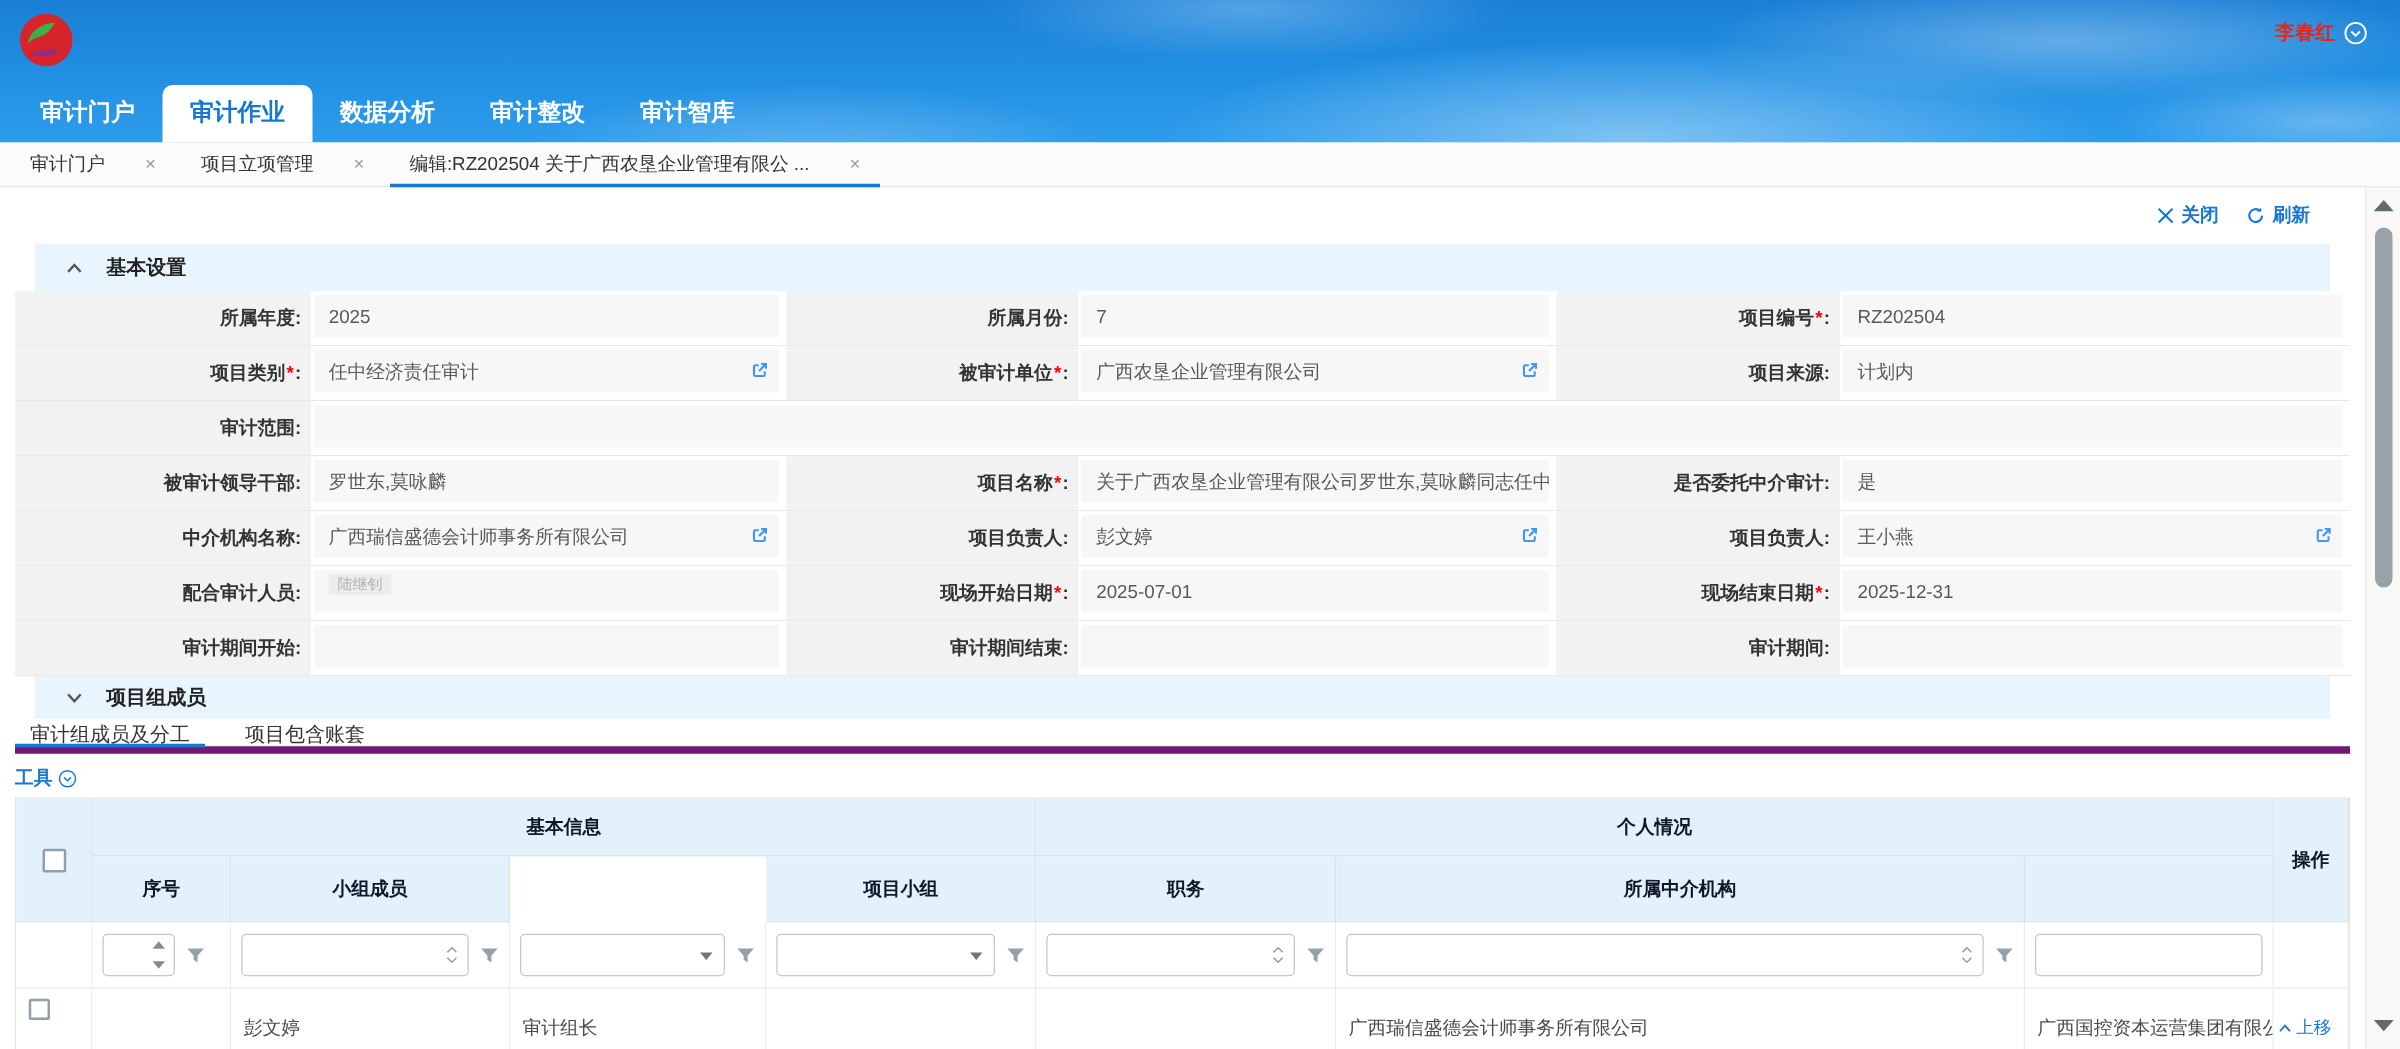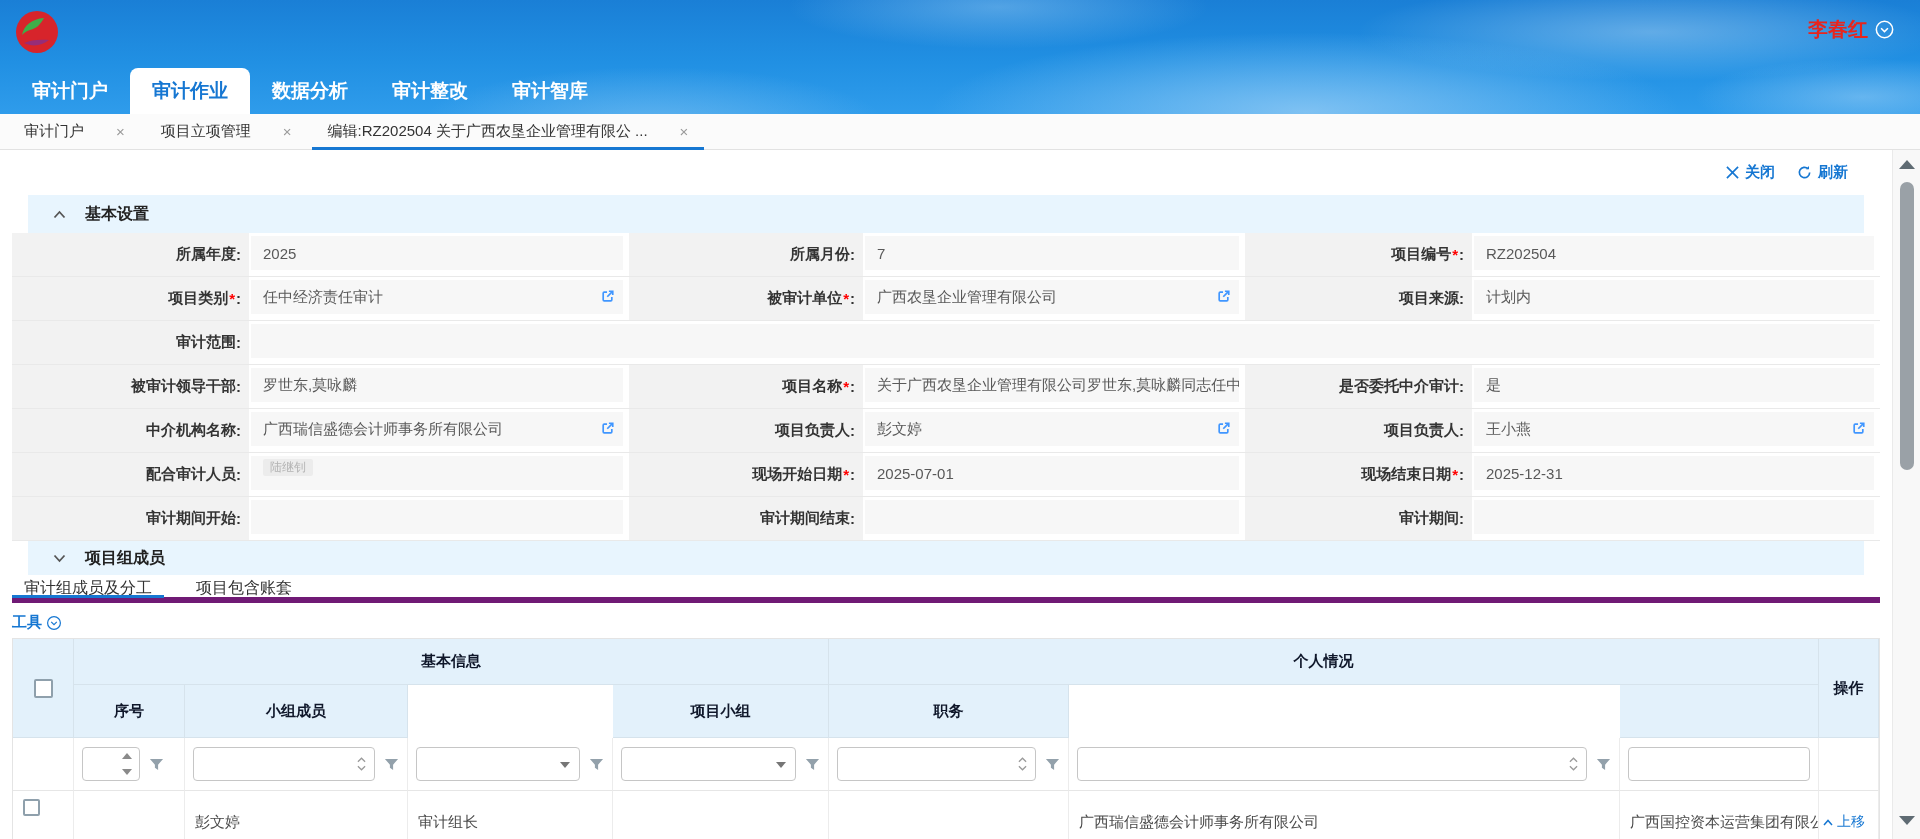--- a/index.html
+++ b/index.html
@@ -12,21 +12,21 @@
       radial-gradient(420px 70px at 86% 28%, rgba(255,255,255,.30), rgba(255,255,255,0) 70%),
       radial-gradient(520px 110px at 68% 98%, rgba(140,200,244,.85), rgba(140,200,244,0) 72%),
       radial-gradient(330px 80px at 34% 108%, rgba(120,190,240,.65), rgba(120,190,240,0) 70%),
       radial-gradient(300px 60px at 52% 6%, rgba(150,205,245,.45), rgba(150,205,245,0) 70%),
       radial-gradient(240px 55px at 97% 85%, rgba(150,205,245,.55), rgba(150,205,245,0) 70%),
       linear-gradient(180deg,#1a7fd6 0%,#2190e3 55%,#2f9ceb 100%); }
   .brand { position:absolute; top:9px; left:14px; display:flex; align-items:center; gap:13px; }
   .app-title { color:#fff; font-size:30px; font-weight:bold; letter-spacing:2px;
     text-shadow:0 1px 2px rgba(0,60,120,.35); }
   .user-box { position:absolute; top:16px; right:26px; display:flex; align-items:center; gap:7px; }
-  .user-name { color:#e8251d; font-size:20px; font-weight:bold; }
+  .user-name { color:#e8251d; font-size:16px; font-weight:bold; }
 
   .nav { position:absolute; left:10px; bottom:0; display:flex; align-items:flex-end; }
   .nav-item { height:46px; line-height:46px; padding:0 22px; color:#fff; font-size:19px;
     font-weight:bold; cursor:pointer; }
   .nav-item.active { background:#fff; color:#1677d2; border-radius:8px 8px 0 0; }
 
   
   .tabstrip { position:absolute; top:114px; left:0; width:1920px; height:36px; background:#fbfbfb;
     border-bottom:1px solid #e2e2e2; display:flex; padding-left:6px; }
   .doc-tab { display:flex; align-items:center; padding:0 18px; font-size:15px; color:#333;
@@ -410,20 +410,21 @@
     <div class="th" style="grid-column:1; grid-row:1/3;">
       <div class="cb"></div>
     </div>
     <div class="th r1" style="grid-column:2/6; grid-row:1;">基本信息</div>
     <div class="th r1" style="grid-column:6/9; grid-row:1;">个人情况</div>
     <div class="th" style="grid-column:9; grid-row:1/3;">操作</div>
     <div class="th r2" style="grid-column:2; grid-row:2;">序号</div>
     <div class="th r2" style="grid-column:3; grid-row:2;">小组成员</div>
     <div class="th r2" style="grid-column:5; grid-row:2;">项目小组</div>
     <div class="th r2" style="grid-column:6; grid-row:2;">职务</div>
+    <div class="th r2" style="grid-column:7; grid-row:2;">所属中介机构</div>
     <div class="th r2" style="grid-column:8; grid-row:2;"></div>
 
     <div class="tf" style="grid-column:1;"></div>
     <div class="tf" style="grid-column:2;">
       <div class="fi num">
         <div class="spin">
             <div class="tri up"></div>
             <div class="tri down"></div>
           </div>
       </div>

